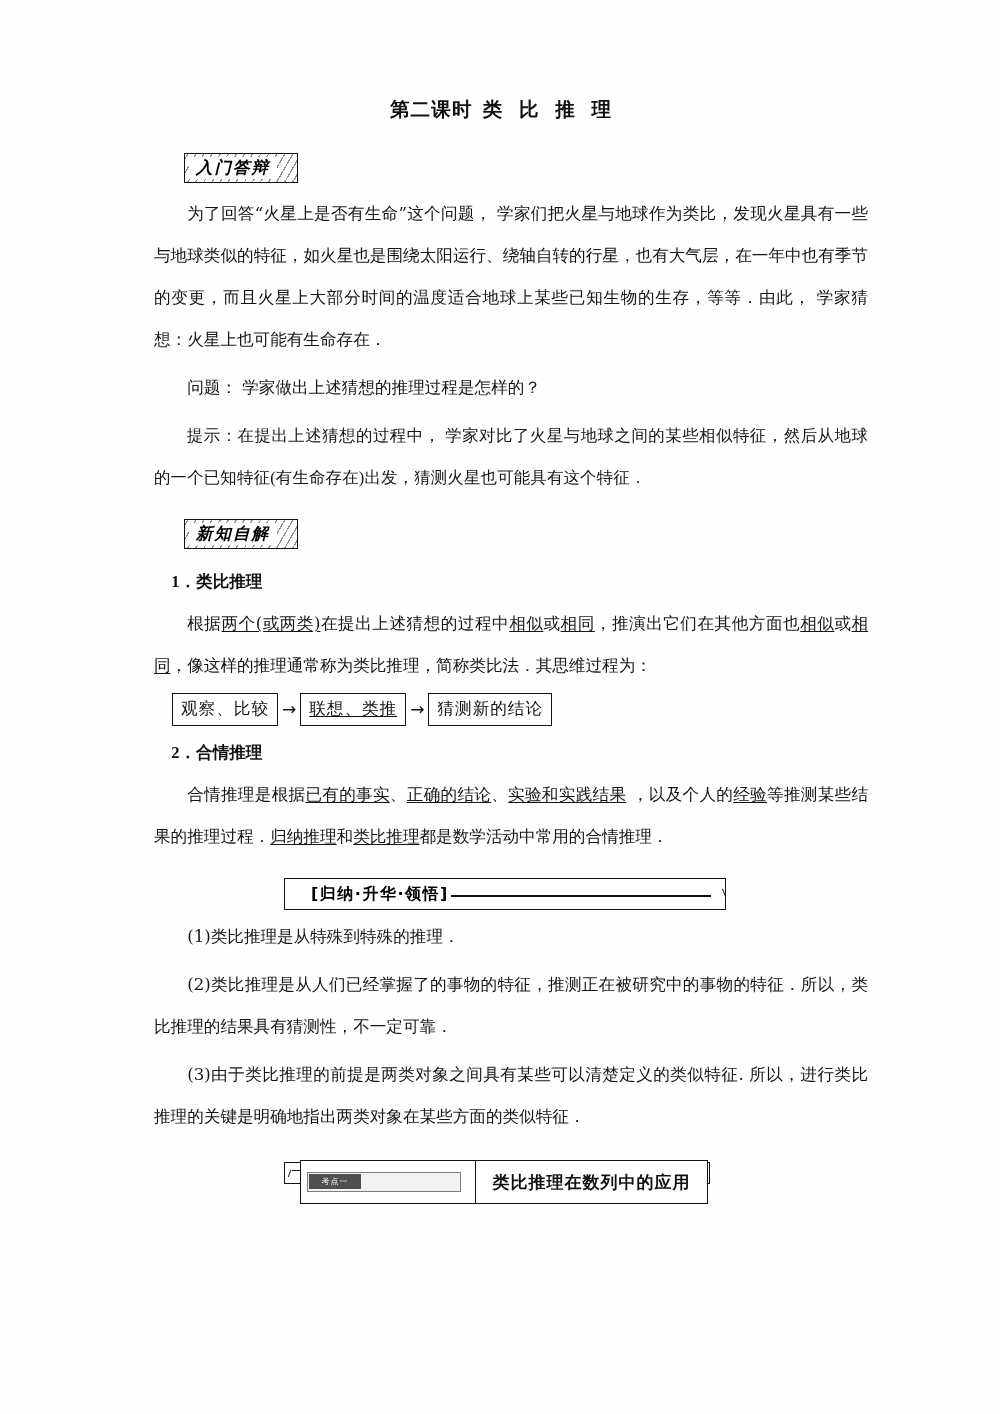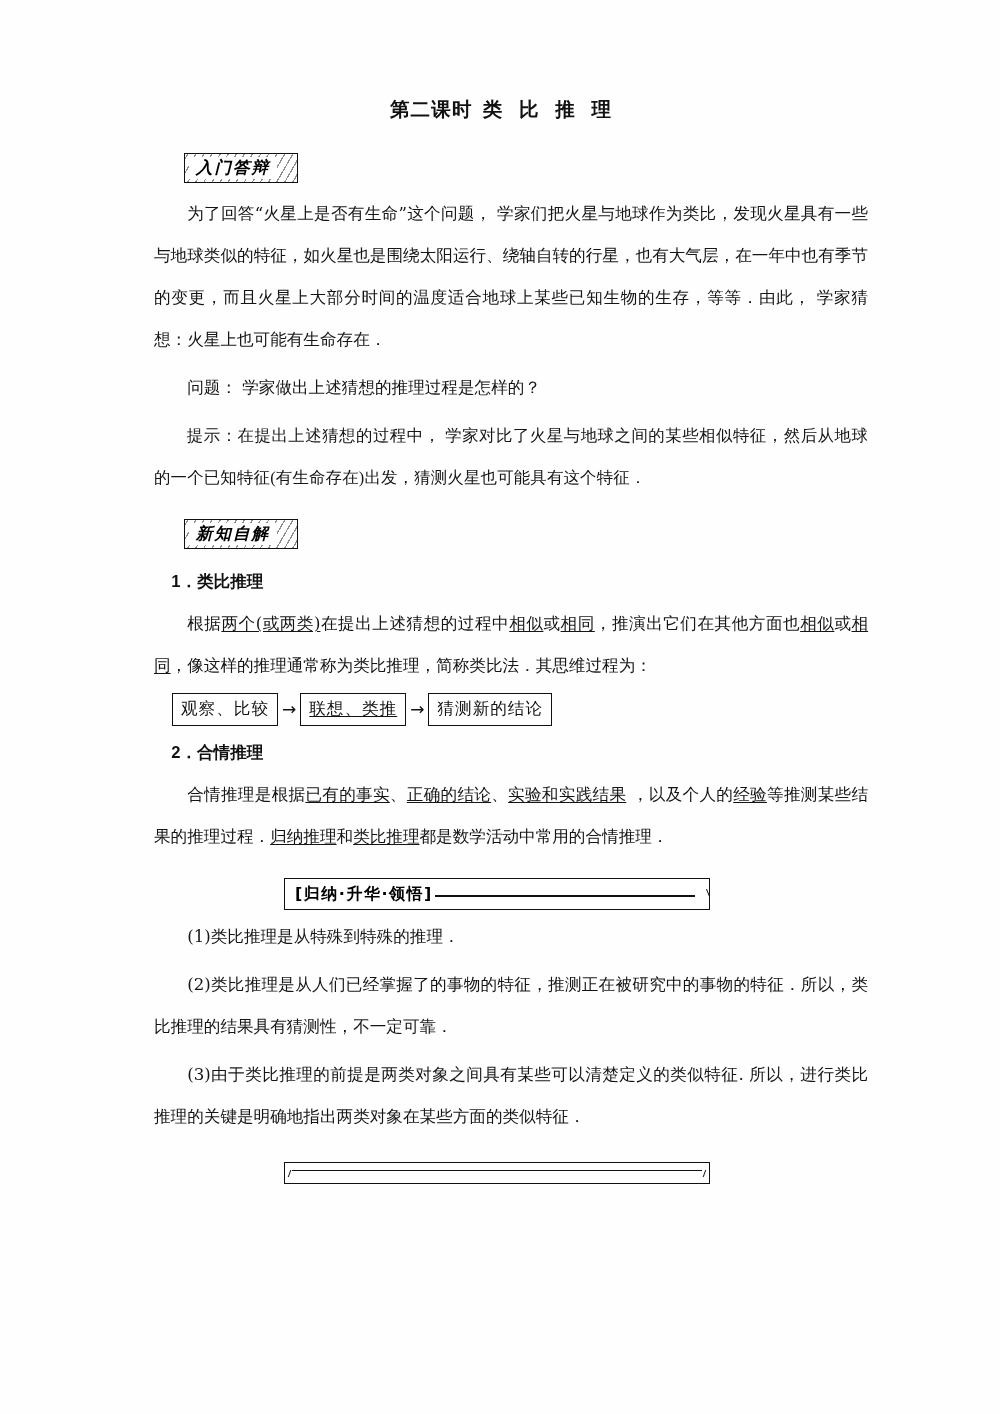--- a/index.html
+++ b/index.html
@@ -81,21 +81,21 @@
   }
   .u { text-decoration: underline; text-underline-offset: 2px; }
 
   
   h3.num-head {
     margin: 2px 0 0 0;
     font-size: 16.6px;
     font-weight: bold;
     line-height: 42px;
     text-indent: 2em;
-    font-family: Liberation Sans, sans-serif;
+    font-family: Liberation Serif, serif;
     color: #111;
   }
 
   
   .flow {
     display: flex;
     align-items: center;
     margin: 6px 0 6px 34px;
   }
   .flow-box {
@@ -120,20 +120,21 @@
   .banner {
     position: relative;
     margin: 20px 0 6px 146px;
     width: 424px;
     height: 30px;
     border: 1.4px solid #111;
     background: #fff;
     display: flex;
     align-items: center;
     overflow: hidden;
+    padding-left: 16px;
   }
   .banner-label {
     font-size: 16px;
     font-weight: bold;
     letter-spacing: 1.5px;
     padding-left: 10px;
     white-space: nowrap;
     font-family: "DejaVu Sans", "Liberation Sans", sans-serif;
     color: #000;
   }
@@ -401,14 +402,22 @@
     <p class="body indent">(1)类比推理是从特殊到特殊的推理．</p>
     <p class="body indent">(2)类比推理是从人们已经掌握了的事物的特征，推测正在被研究中的事物的特征．所以，类比推理的结果具有猜测性，不一定可靠．</p>
     <p class="body indent">(3)由于类比推理的前提是两类对象之间具有某些可以清楚定义的类似特征. 所以，进行类比推理的关键是明确地指出两类对象在某些方面的类似特征．</p>
 
     
     <div class="closebar"></div>
 
   </div>
 
 
+  <div class="kaodian">
+    <div class="kaodian-left">
+      <div class="kaodian-chip">
+        <div class="kaodian-chip-badge">考点一</div>
+      </div>
+    </div>
+    <div class="kaodian-right">类比推理在数列中的应用</div>
+  </div>
 
 </div>
 
 </body></html>

